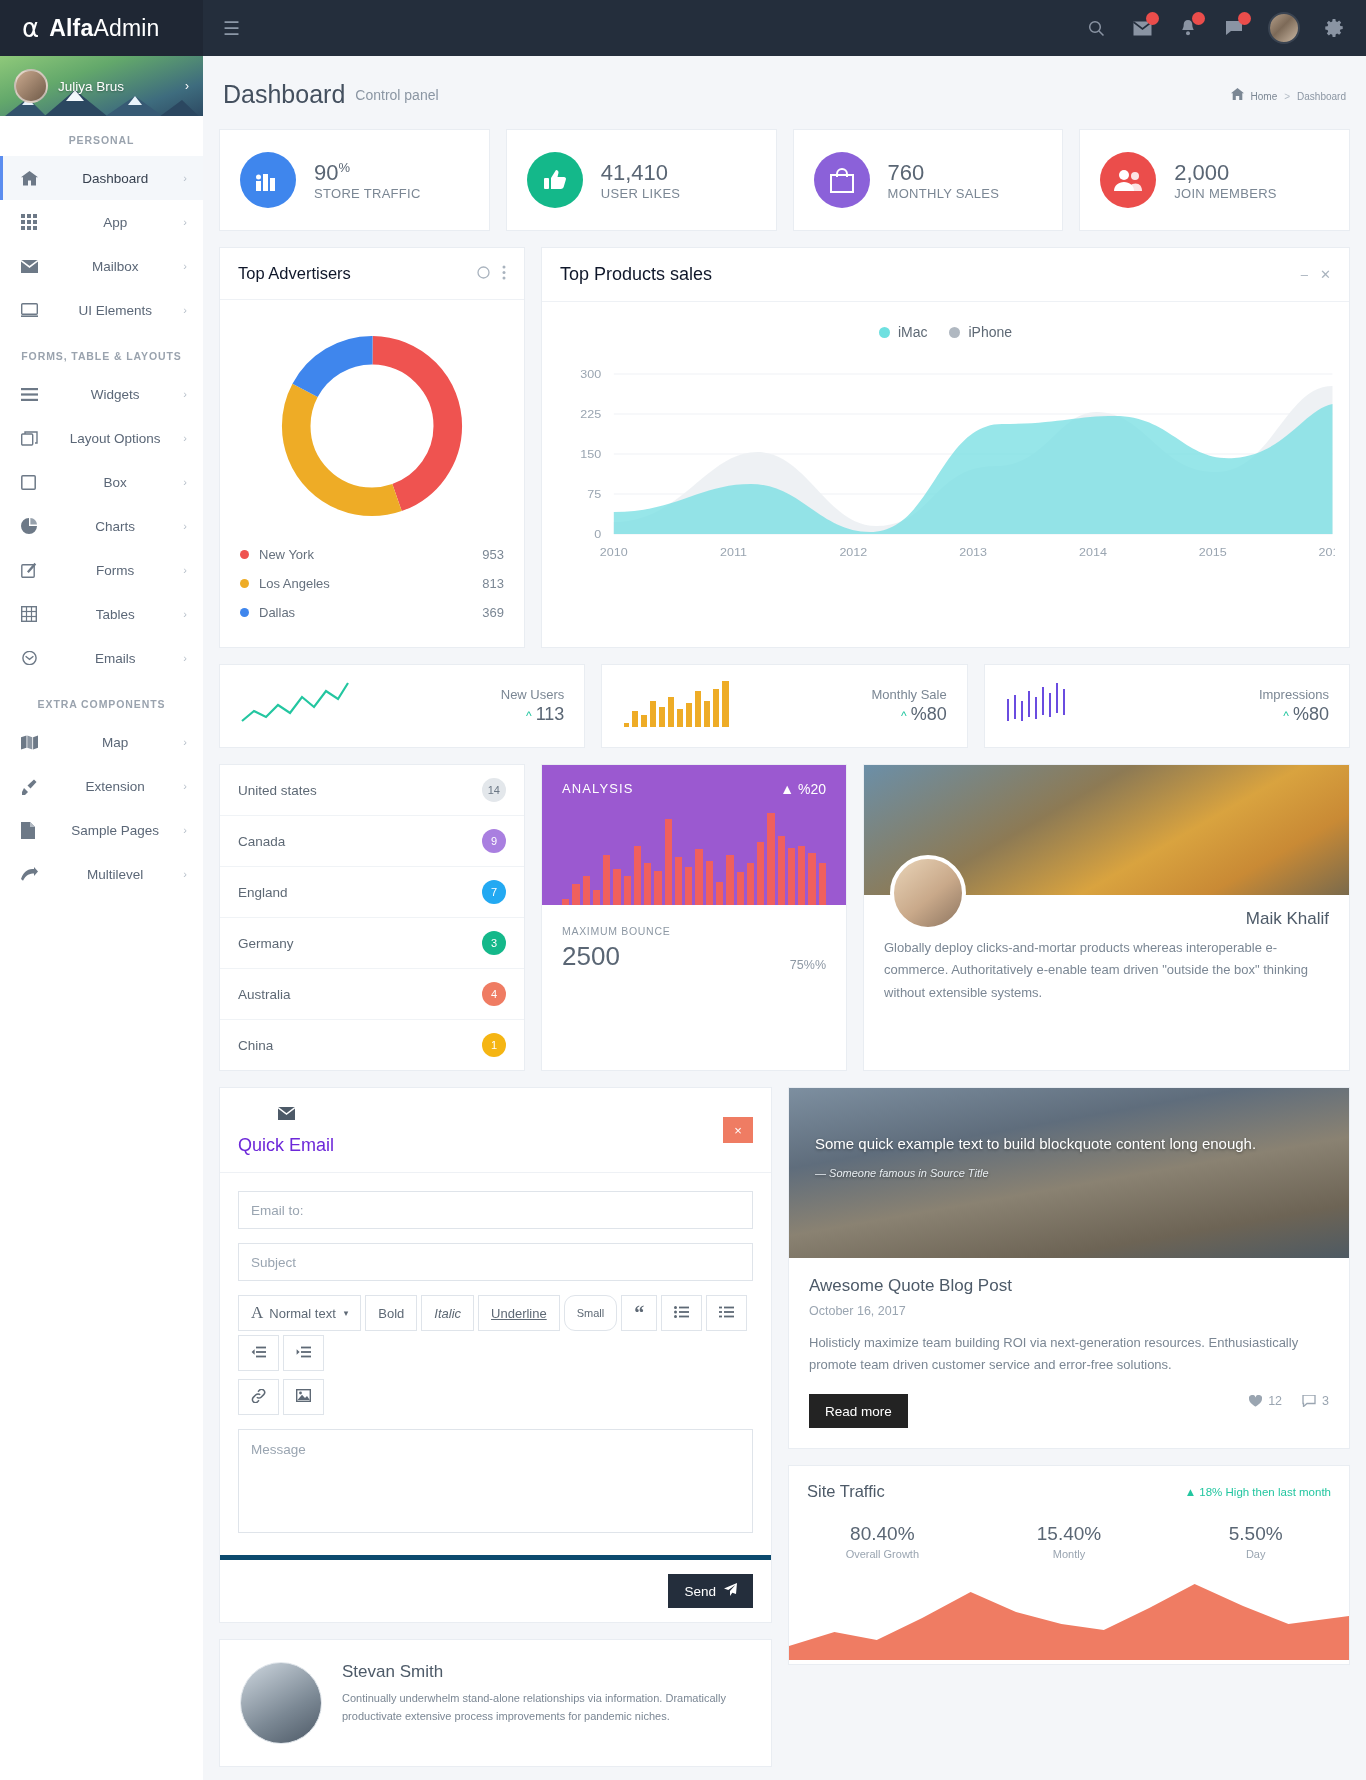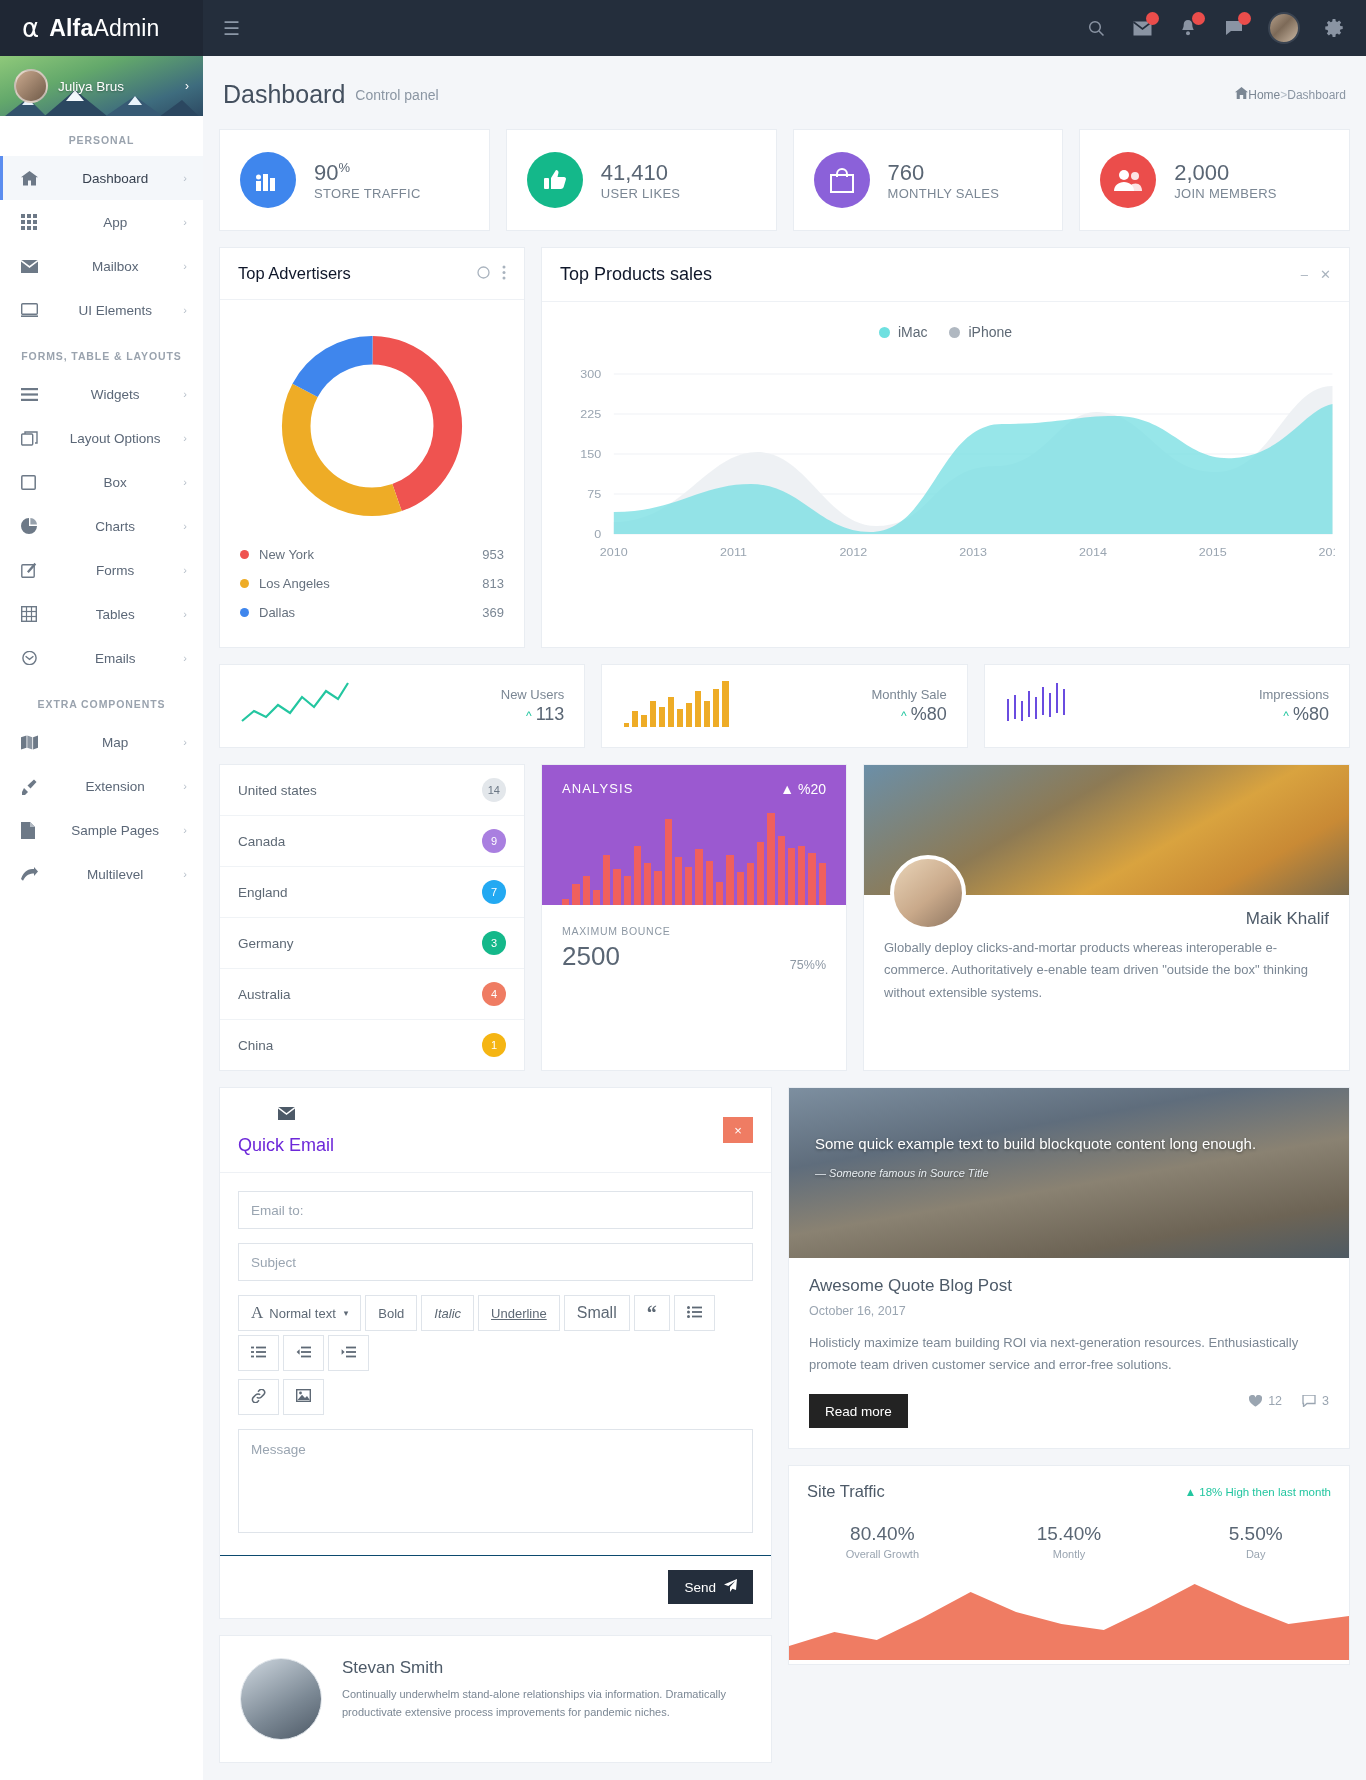--- a/index.html
+++ b/index.html
@@ -35,21 +35,21 @@
   .nav-item { display: flex; align-items: center; height: 44px; padding: 0 16px 0 18px; color: #5b6777; font-size: 13.5px; cursor: pointer; border-left: 3px solid transparent; }
   .nav-item.active { background: #f4f7fa; border-left-color: #5b8def; color: #37414f; }
   .nav-ico { width: 26px; color: #6d7987; display: flex; align-items: center; }
   .nav-label { flex: 1; }
   .nav-caret { color: #b6bfc9; font-size: 11px; }
   
   .content { flex: 1; padding: 0 16px 30px 16px; }
   .page-head { display: flex; align-items: center; padding: 24px 4px 20px; }
   .page-title { font-size: 25px; color: #44505f; font-weight: 400; }
   .page-sub { font-size: 14px; color: #8b96a3; margin-left: 10px; }
-  .crumb { margin-left: auto; font-size: 12px; color: #8b96a3; display: flex; align-items: flex-end; }
+  .crumb { margin-left: auto; font-size: 10px; color: #8b96a3; display: flex; align-items: flex-end; gap: 7px; }
   .crumb a { color: #7b8794; text-decoration: none; }
   .crumb .sep { color: #b3bcc6; }
   
   .row { display: flex; gap: 16px; margin-bottom: 16px; align-items: stretch; }
   .card { background: #fff; border: 1px solid #e9edf2; }
   .stat { flex: 1; display: flex; align-items: center; padding: 22px 20px; gap: 18px; }
   .stat-ico { width: 56px; height: 56px; border-radius: 50%; display: flex; align-items: center; justify-content: center; color: #fff; flex: none; }
   .stat-num { font-size: 22px; color: #5a6674; font-weight: 400; line-height: 1.25; }
   .stat-num sup { font-size: 13px; }
   .stat-lbl { font-size: 13px; color: #7b8794; letter-spacing: .3px; }
@@ -91,21 +91,21 @@
   .qe-head { display: flex; align-items: center; padding: 16px 18px; border-bottom: 1px solid #eef1f5; }
   .qe-title { font-size: 18px; color: #6d28d9; display: flex; align-items: center; gap: 10px; flex-direction: column; }
   .qe-close { margin-left: auto; width: 30px; height: 26px; background: #ef7c63; color: #fff; border: 0; font-size: 13px; cursor: pointer; }
   .qe-body { padding: 18px; }
   .inp { width: 100%; height: 38px; border: 1px solid #dfe4ea; padding: 0 12px; font-size: 13.5px; color: #5e6975; font-family: inherit; margin-bottom: 14px; background: #fff; }
   .inp::placeholder { color: #9aa5b1; }
   .ed-row { display: flex; gap: 4px; margin-bottom: 8px; flex-wrap: wrap; }
   .ed-btn { height: 36px; min-width: 36px; border: 1px solid #dfe4ea; background: #fff; display: flex; align-items: center; justify-content: center; padding: 0 12px; font-size: 13px; color: #5e6975; cursor: pointer; font-family: inherit; }
   .ta { width: 100%; height: 104px; border: 1px solid #dfe4ea; padding: 12px; font-size: 13.5px; color: #5e6975; font-family: inherit; resize: none; margin-top: 6px; }
   .ta::placeholder { color: #9aa5b1; }
-  .qe-foot { border-top: 1px solid #0c4a6e; padding: 14px 18px; display: flex; justify-content: flex-end; }
+  .qe-foot { border-top: 5px solid #0c4a6e; padding: 14px 18px; display: flex; justify-content: flex-end; }
   .send-btn { background: #242e3c; color: #fff; border: 0; height: 34px; padding: 0 16px; font-size: 13.5px; cursor: pointer; display: flex; align-items: center; gap: 8px; font-family: inherit; }
   
   .bq-img { height: 170px; background: linear-gradient(170deg,#7d8fa0 0%,#5f6d7c 30%,#8a8272 55%,#6d6455 80%,#4e5a63 100%); position: relative; padding: 44px 26px; }
   .bq-text { font-size: 15px; color: #fff; line-height: 1.55; text-shadow: 0 1px 3px rgba(0,0,0,.45); }
   .bq-cite { font-size: 11px; font-style: italic; color: #e8eef2; margin-top: 12px; text-shadow: 0 1px 3px rgba(0,0,0,.45); }
   .post-body { padding: 18px 20px 20px; }
   .post-title { font-size: 17px; color: #4d5a68; }
   .post-date { font-size: 12.5px; color: #9aa5b1; margin-top: 8px; }
   .post-text { font-size: 13px; line-height: 1.7; color: #7b8794; margin-top: 14px; }
   .post-foot { display: flex; align-items: flex-start; margin-top: 18px; }
@@ -673,21 +673,21 @@
             <input class="inp" placeholder="Subject" style="">
             <div class="ed-row" id="ed-row1">
                 <button class="ed-btn">
                   <span style="font-family:'Liberation Serif',serif;font-size:17px;margin-right:6px">A</span>
                   <span>Normal text</span>
                   <span style="margin-left:8px;font-size:9px">▾</span>
                 </button>
                 <button class="ed-btn" style="font-weight: 400; padding-left: 12px;">Bold</button>
                 <button class="ed-btn" style="font-style: italic;">Italic</button>
                 <button class="ed-btn" style="text-decoration: underline;">Underline</button>
-                <button class="ed-btn" style="font-size: 16px;">Small</button>
+                <button class="ed-btn" style="font-size: 11px; border-radius: 11px;">Small</button>
                 <button class="ed-btn" style="font-size: 20px; font-family: &quot;Liberation Serif&quot;, serif; font-weight: 700;">“</button>
                 <button class="ed-btn">
                   <span><svg width="15" height="12" viewBox="0 0 15 12">
                       <circle cx="1.5" cy="1.5" r="1.5" fill="#5e6975"></circle>
                       <circle cx="1.5" cy="6" r="1.5" fill="#5e6975"></circle>
                       <circle cx="1.5" cy="10.5" r="1.5" fill="#5e6975"></circle>
                       <rect x="5" y=".6" width="10" height="1.8" fill="#5e6975"></rect>
                       <rect x="5" y="5.1" width="10" height="1.8" fill="#5e6975"></rect>
                       <rect x="5" y="9.6" width="10" height="1.8" fill="#5e6975"></rect>
                     </svg></span>

